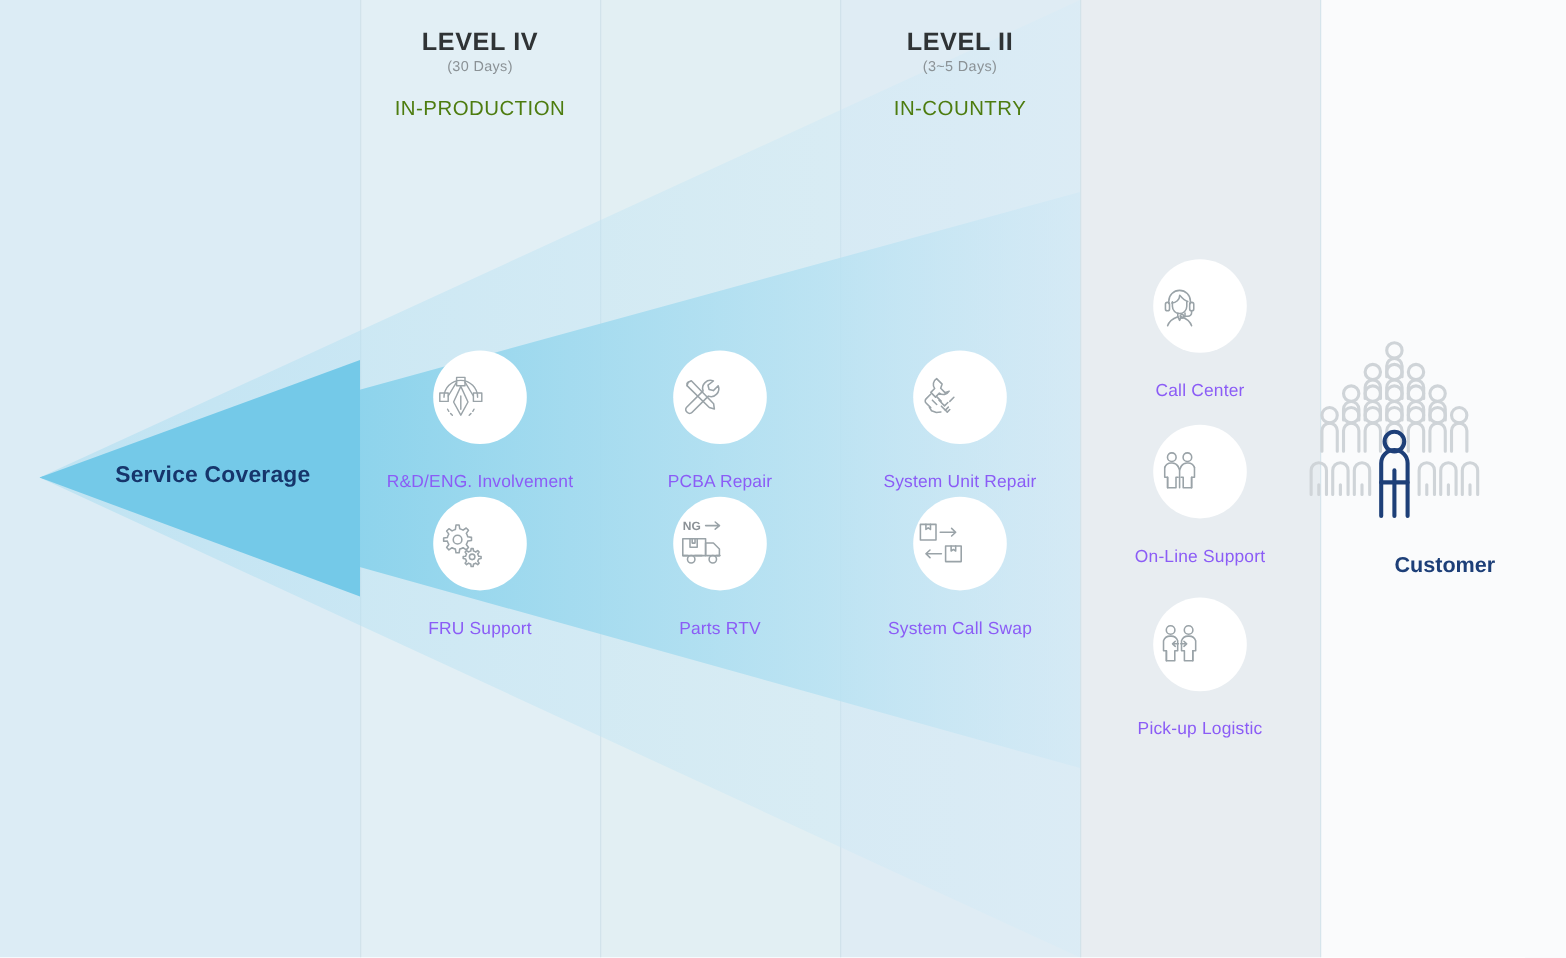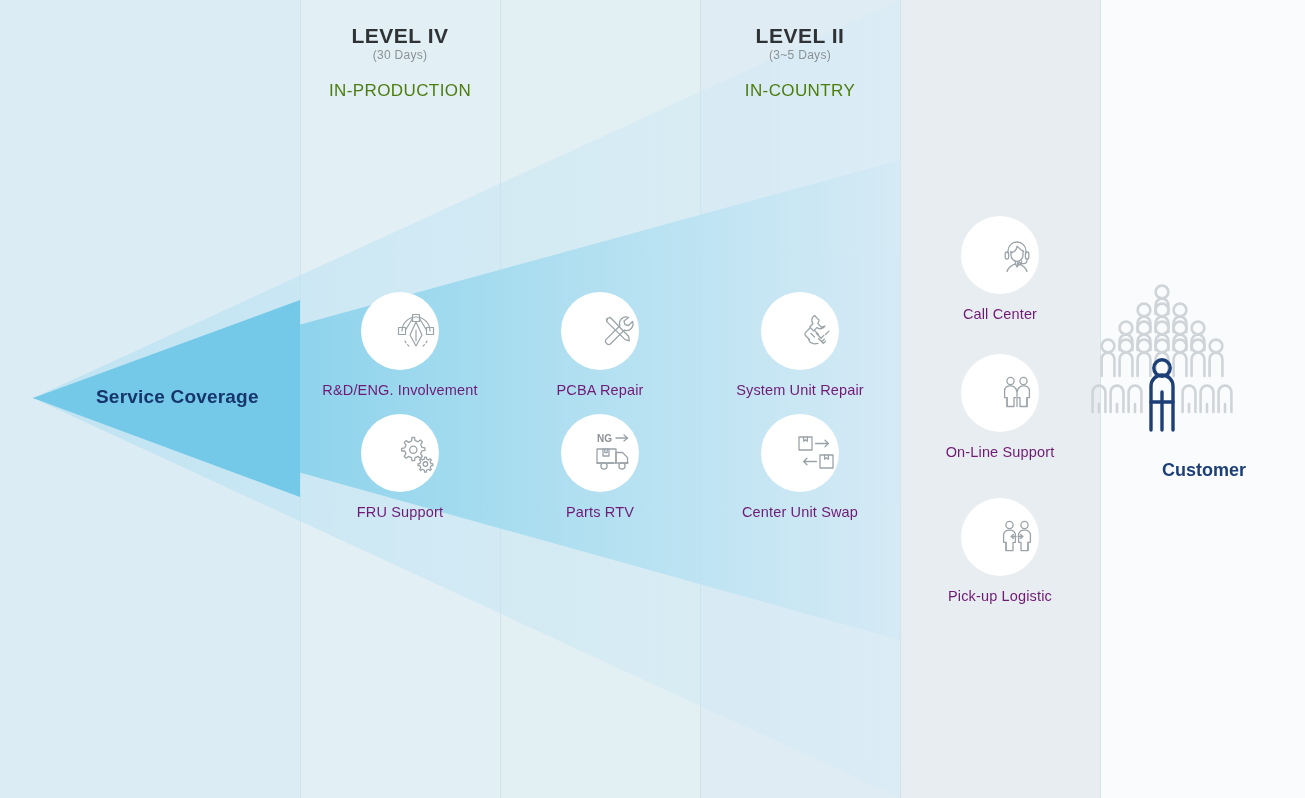--- a/index.html
+++ b/index.html
@@ -66,27 +66,27 @@
     margin-top: 19px;
     font-size: 17px; color: #4d7c0f; letter-spacing: .4px;
   }
 
   
   .item { position: absolute; width: 200px; text-align: center; }
   .circle {
     width: 78px; height: 78px; border-radius: 50%;
     background: #ffffff;
     margin: 0 auto;
-    display: flex; align-items: center; justify-content: flex-end;
+    display: flex; align-items: center; justify-content: flex-start;
   }
   .circle svg { display: block; }
   .caption {
-    margin-top: 12px;
+    margin-top: 24px;
     font-size: 14.5px;
-    color: #701a75;
+    color: #8b5cf6;
     letter-spacing: .15px;
     white-space: nowrap;
   }
 
   
   .row-a { top: 292px; }
   .row-b { top: 414px; }
   .r1-a  { top: 216px; }
   .r1-b  { top: 354px; }
   .r1-c  { top: 498px; }
@@ -237,21 +237,21 @@
       <div class="circle">
         <svg width="46" height="42" viewBox="0 0 46 42" fill="none" stroke="#9aa3a8" stroke-width="1.3" stroke-linecap="round" stroke-linejoin="round">
           <rect x="6" y="5" width="13" height="13"></rect>
           <path d="M10.6 5v4.2l1.9-1.3 1.9 1.3V5"></path>
           <path d="M22.5 11.5H35 M32 8.3l3.4 3.2L32 14.7"></path>
           <rect x="27" y="23" width="13" height="13"></rect>
           <path d="M31.6 23v4.2l1.9-1.3 1.9 1.3V23"></path>
           <path d="M23.5 29.5H11 M14 26.3l-3.4 3.2L14 32.7"></path>
         </svg>
       </div>
-      <div class="caption">Center Unit Swap</div>
+      <div class="caption">System Call Swap</div>
     </div>
   </div>
 
   <div class="col" id="col-l1">
 
     <div class="item r1-a">
       <div class="circle">
         <svg width="44" height="44" viewBox="0 0 44 44" fill="none" stroke="#9aa3a8" stroke-width="1.3" stroke-linecap="round" stroke-linejoin="round">
           <path d="M13 20v-2a9 9 0 0 1 18 0v2"></path>
           <rect x="10.2" y="19" width="3.4" height="7" rx="1.6"></rect>

